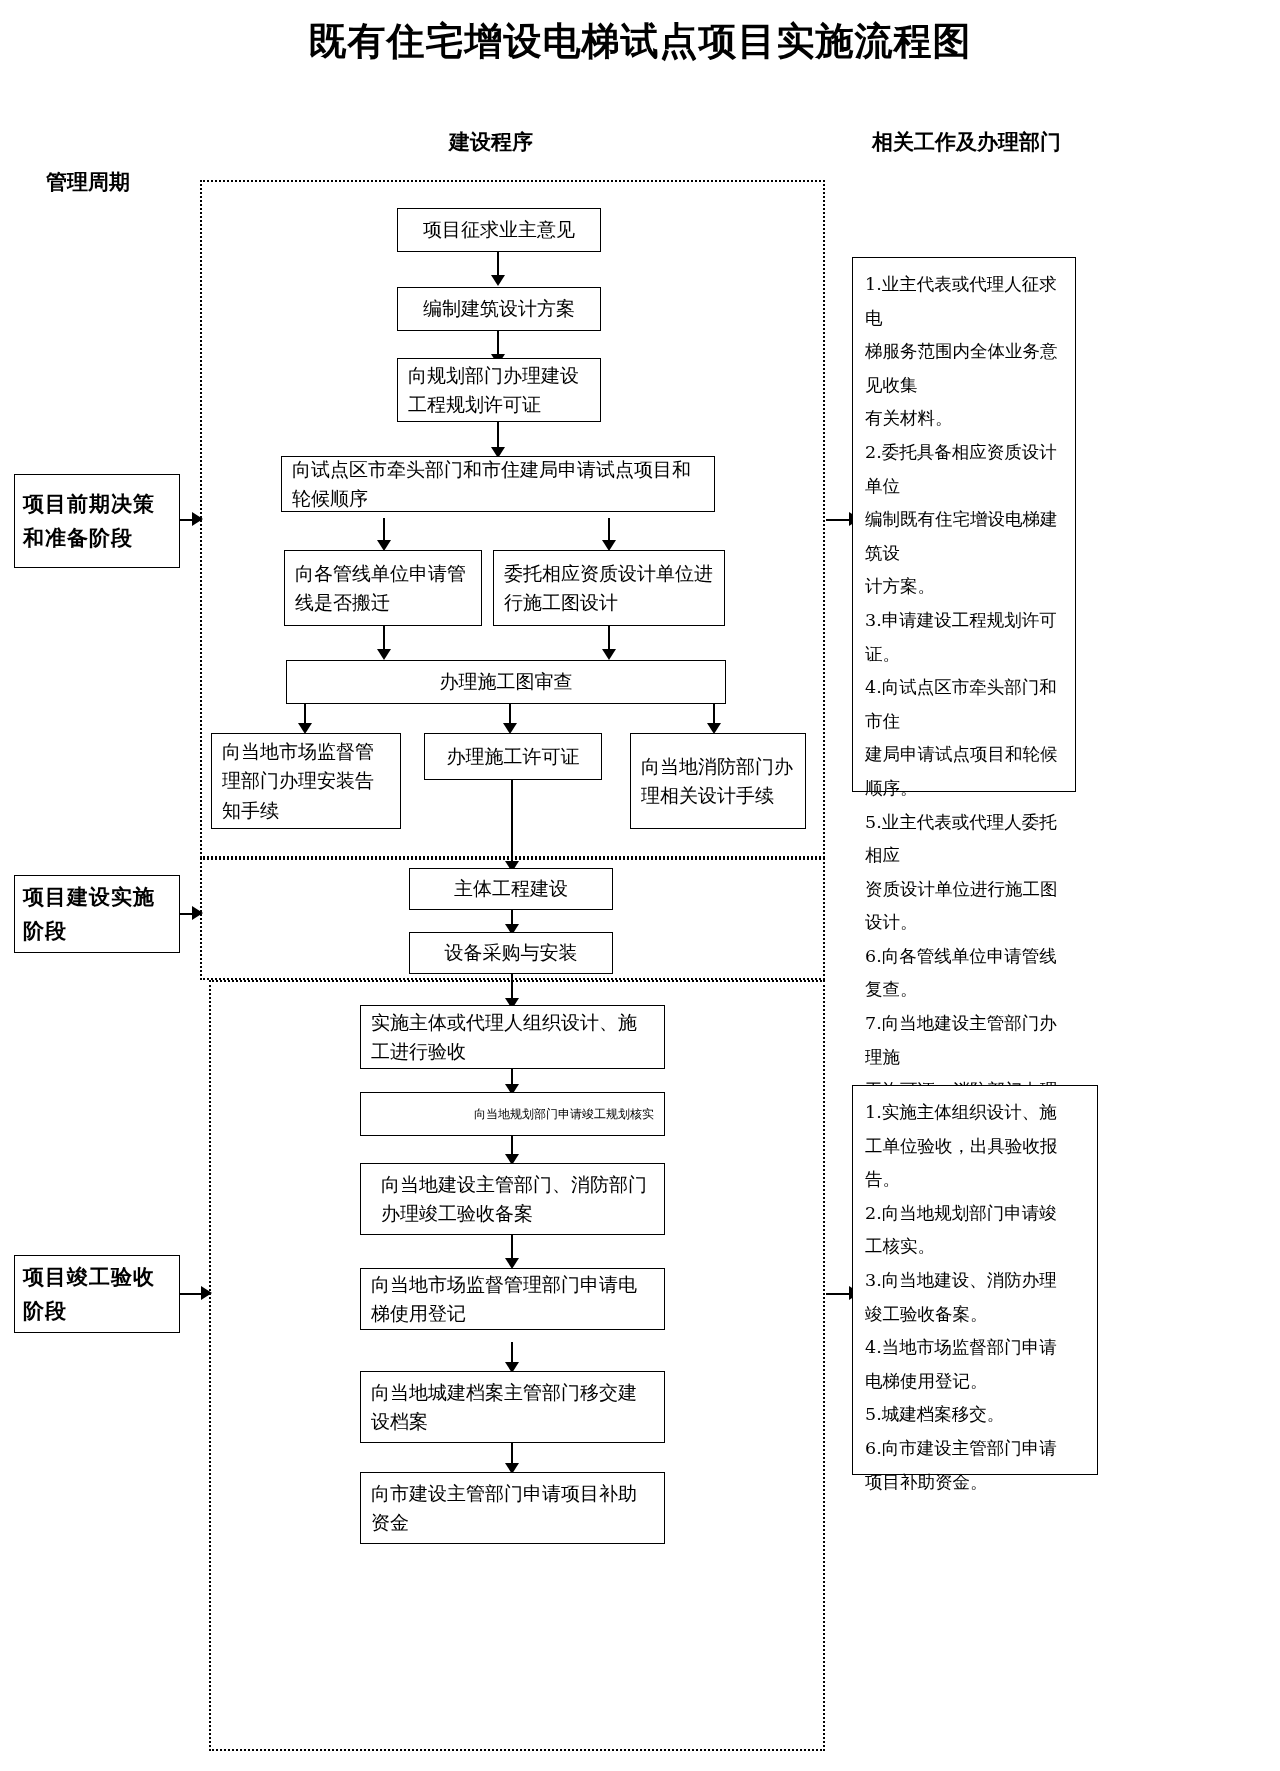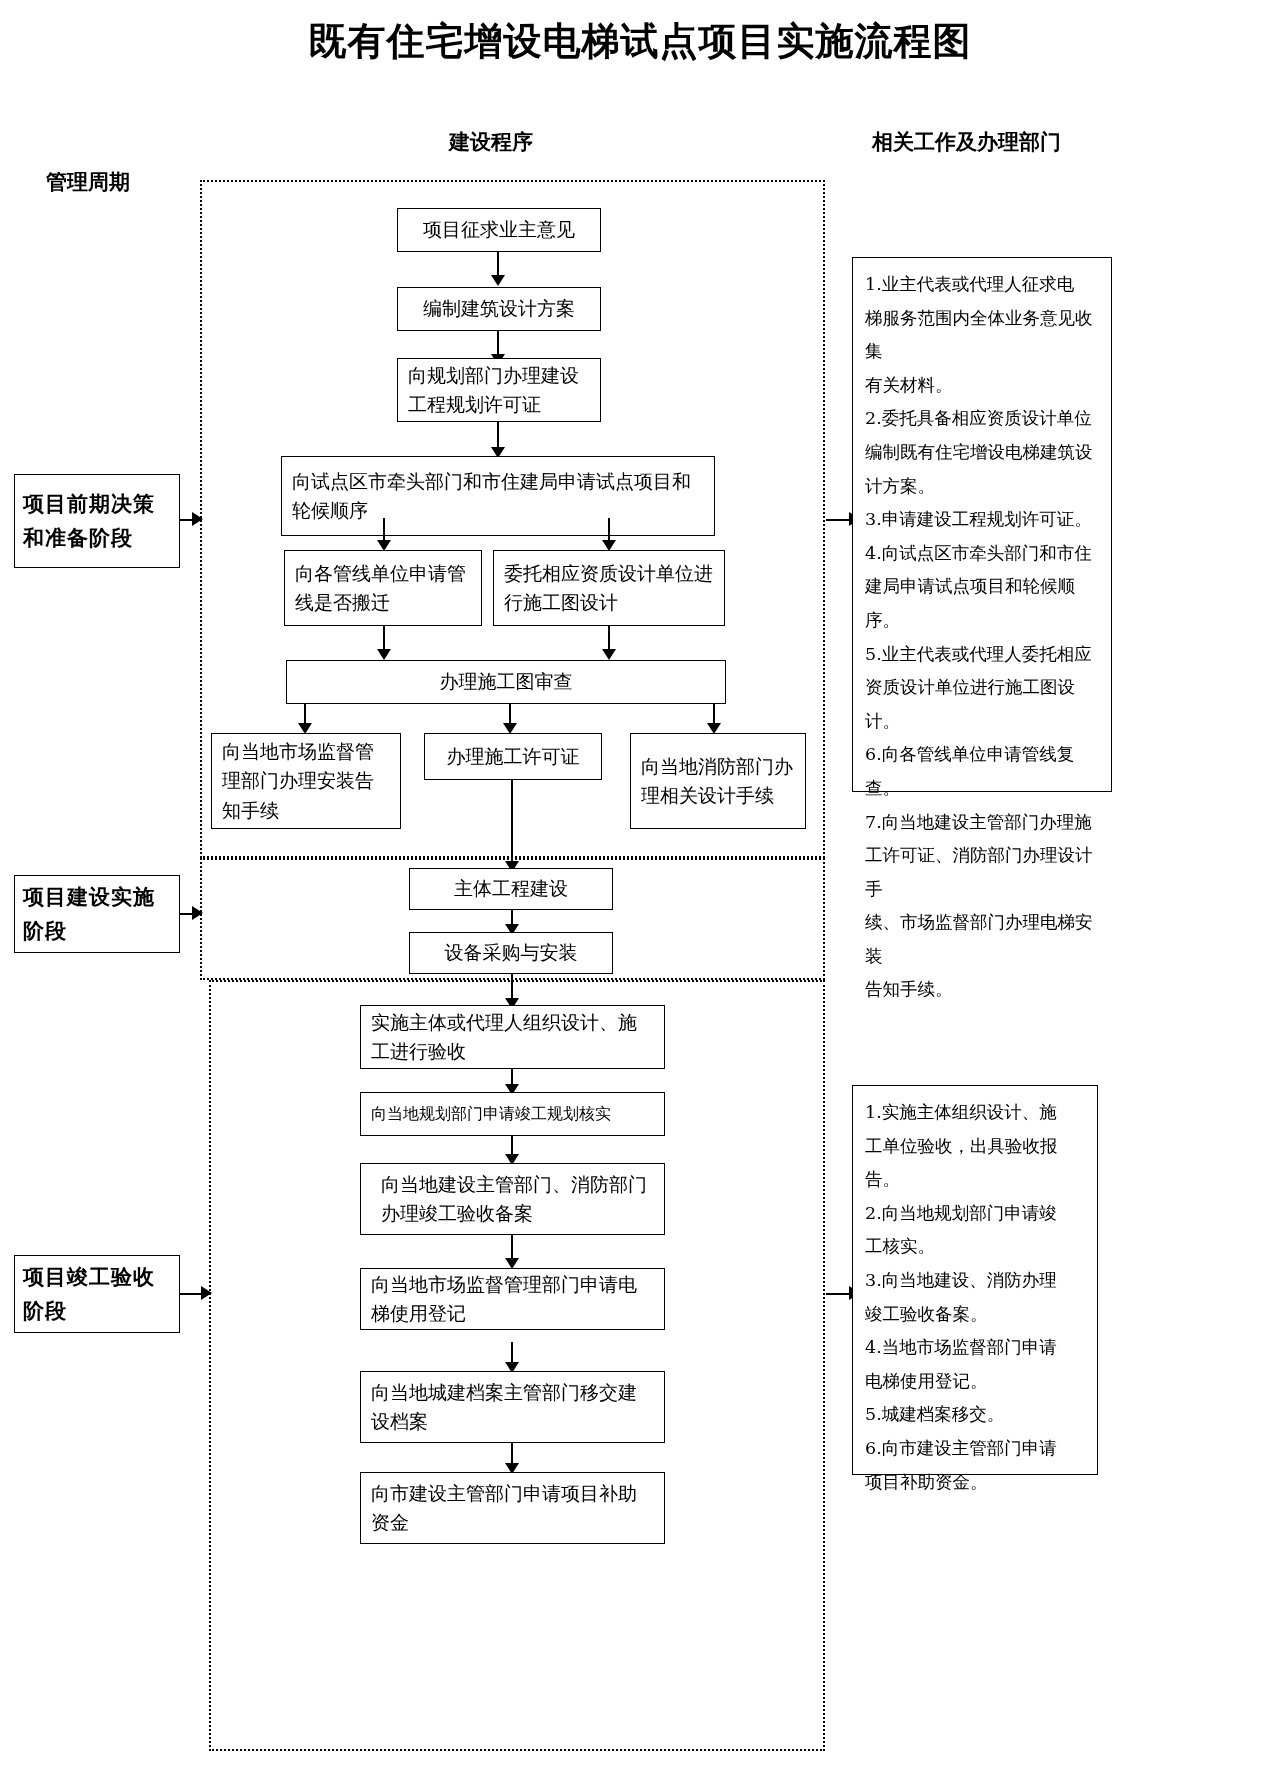--- a/index.html
+++ b/index.html
@@ -43,21 +43,21 @@
     font-size:19px;
     line-height:1.55;
     color:#000;
     display:flex;
     align-items:center;
     padding:4px 10px;
   }
   .box.ctr{justify-content:center;text-align:center;}
   .box.lft{justify-content:flex-start;text-align:left;}
   .box .txt{display:block;width:100%;}
-  .box.small{font-size:16px;}
+  .box.small{font-size:12px;text-align:right;}
   
   .stagebox{
     position:absolute;
     box-sizing:border-box;
     border:1.8px solid #000;
     background:#fff;
     font-family:"DejaVu Serif","Liberation Serif",serif;
     font-weight:bold;
     font-size:21px;
     line-height:1.6;
@@ -148,21 +148,21 @@
   </div>
   <div class="vline" style="left:497px; top:331px; height:25px;"></div>
   <div class="arrowdown" style="left:491px; top:354px;"></div>
 
   <div class="box lft" style="left:397px; top:358px; width:204px; height:64px;">
     <span class="txt">向规划部门办理建设工程规划许可证</span>
   </div>
   <div class="vline" style="left:497px; top:422px; height:27px;"></div>
   <div class="arrowdown" style="left:491px; top:447px;"></div>
 
-  <div class="box lft" style="left:281px; top:456px; width:434px; height:80px;">
+  <div class="box lft" style="left:281px; top:456px; width:434px; height:56px;">
     <span class="txt">向试点区市牵头部门和市住建局申请试点项目和轮候顺序</span>
   </div>
 
   <div class="vline" style="left:383px; top:518px; height:24px;"></div>
   <div class="arrowdown" style="left:377px; top:540px;"></div>
   <div class="vline" style="left:608px; top:518px; height:24px;"></div>
   <div class="arrowdown" style="left:602px; top:540px;"></div>
 
   <div class="box lft" style="left:284px; top:550px; width:198px; height:76px;">
     <span class="txt">向各管线单位申请管线是否搬迁</span>
@@ -243,21 +243,21 @@
   <div class="vline" style="left:511px; top:1443px; height:22px;"></div>
   <div class="arrowdown" style="left:505px; top:1463px;"></div>
 
   <div class="box lft" style="left:360px; top:1472px; width:305px; height:72px;">
     <span class="txt">向市建设主管部门申请项目补助资金</span>
   </div>
 
   <div class="hline" style="left:826px; top:519px; width:26px;"></div>
   <div class="arrowright" style="left:849px; top:512px;"></div>
 
-  <div class="panel" style="left:852px; top:257px; width:260px; height:535px;">
+  <div class="panel" style="left:852px; top:257px; width:224px; height:535px;">
     <span class="pline">1.业主代表或代理人征求电</span>
     <span class="pline">梯服务范围内全体业务意见收集</span>
     <span class="pline">有关材料。</span>
     <span class="pline">2.委托具备相应资质设计单位</span>
     <span class="pline">编制既有住宅增设电梯建筑设</span>
     <span class="pline">计方案。</span>
     <span class="pline">3.申请建设工程规划许可证。</span>
     <span class="pline">4.向试点区市牵头部门和市住</span>
     <span class="pline">建局申请试点项目和轮候顺序。</span>
     <span class="pline">5.业主代表或代理人委托相应</span>

